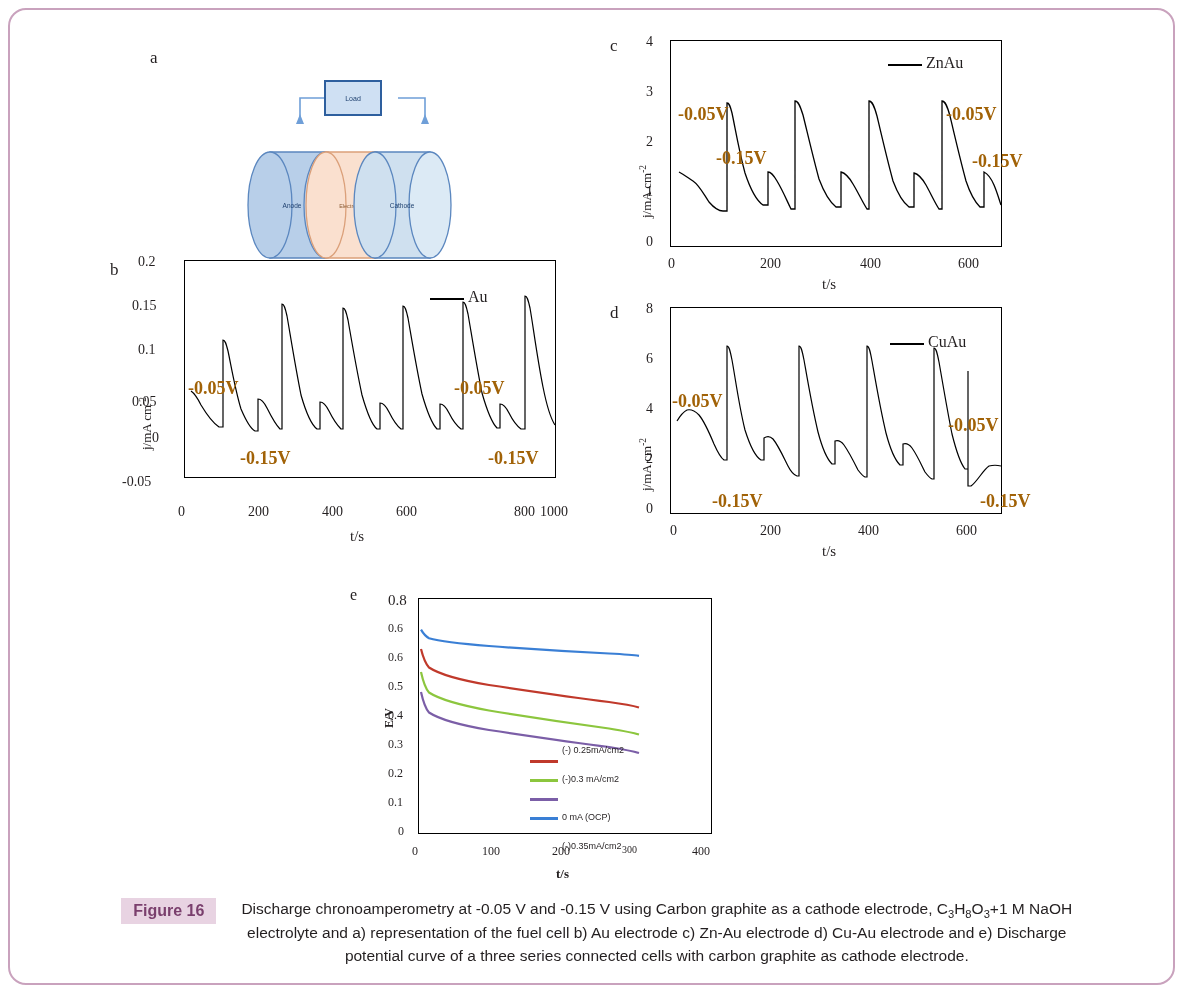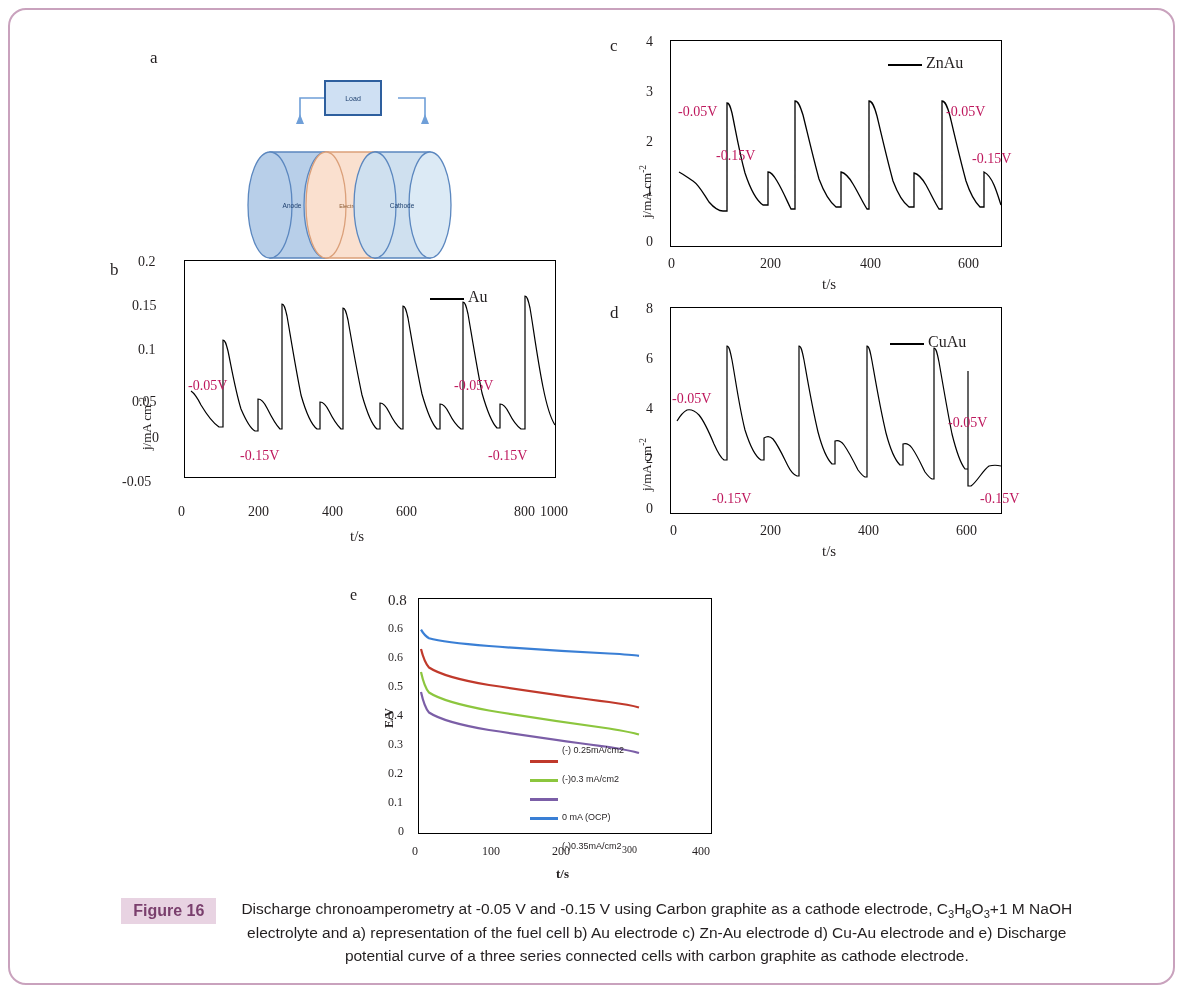--- a/index.html
+++ b/index.html
@@ -20,21 +20,21 @@
     position:absolute;font-size:17px;color:#231f20;font-family:"Liberation Serif", serif;
   }
   
   .plot-box{position:absolute;border:1px solid #000;background:#fff;}
   .axis-label-y{
     position:absolute;transform-origin:0 0;transform:rotate(-90deg);
     font-size:13px;font-family:"Liberation Serif", serif;white-space:nowrap;
   }
   .axis-label-x{position:absolute;font-size:15px;font-family:"Liberation Serif", serif;}
   .tick{position:absolute;font-size:14px;font-family:"Liberation Serif", serif;}
-  .ann{position:absolute;font-size:14px;font-family:"Liberation Serif", serif;color:#be185d;}
+  .ann{position:absolute;font-size:18px;font-family:"Liberation Serif", serif;color:#a16207;font-weight:bold;}
   .legend-line{position:absolute;height:2px;background:#000;}
   .legend-text{position:absolute;font-size:16px;font-family:"Liberation Serif", serif;}
   svg{display:block;}
   
   .caption-wrap{position:absolute;left:94px;top:898px;width:1010px;text-align:center;}
   .fig-tag{
     display:inline-block;background:#e8d3e2;color:#7a3f6d;font-weight:bold;
     font-size:16px;padding:4px 12px;vertical-align:top;
   }
   .caption-text{

